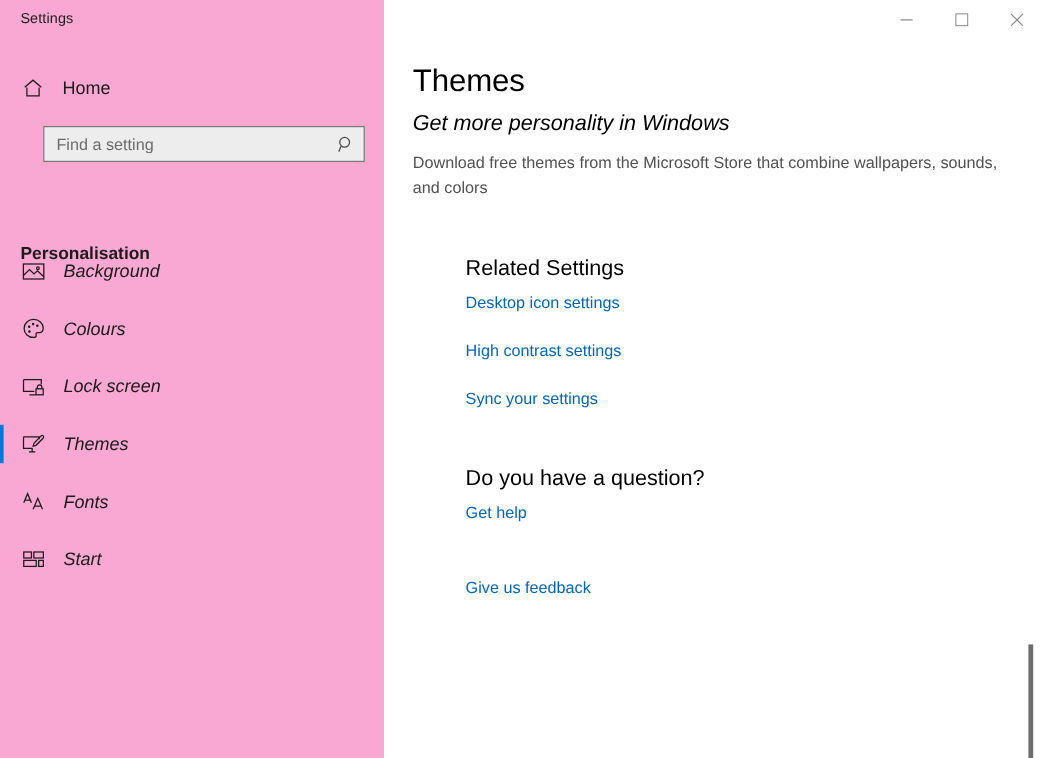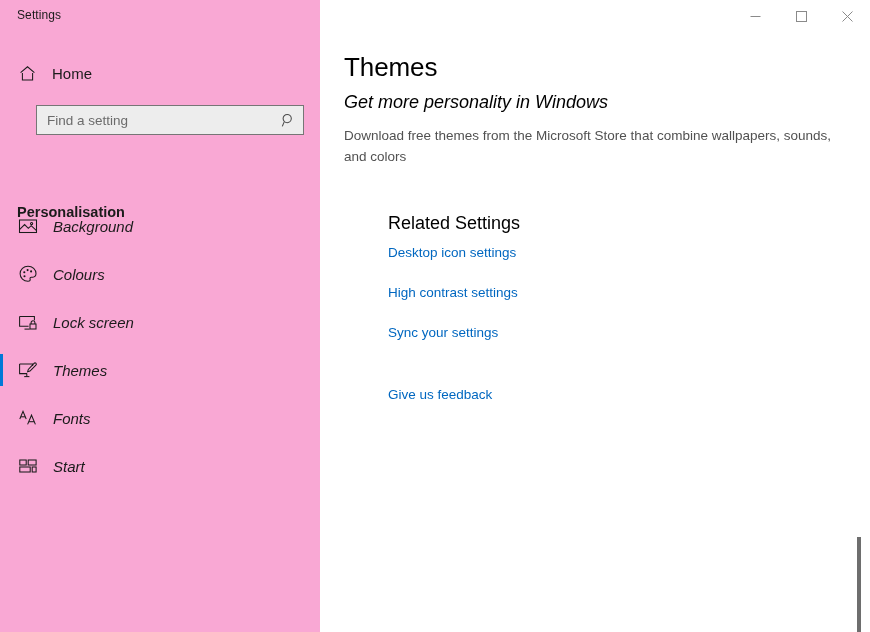--- a/index.html
+++ b/index.html
@@ -368,20 +368,26 @@
 
       <div class="block">
         <h2 class="block-head">Related Settings</h2>
         <div id="related-links">
             <a class="link" href="#" style="color: rgb(0, 103, 192);">Desktop icon settings</a>
             <a class="link" href="#" style="color: rgb(0, 103, 192);">High contrast settings</a>
             <a class="link" href="#" style="color: rgb(0, 103, 192);">Sync your settings</a>
           </div>
       </div>
 
+      <div class="block">
+        <h2 class="block-head">Do you have a question?</h2>
+        <div id="question-links">
+            <a class="link" href="#" style="color: rgb(0, 103, 192);">Get help</a>
+          </div>
+      </div>
 
       <div class="block">
         <div id="feedback-links">
             <a class="link" href="#" style="color: rgb(0, 103, 192);">Give us feedback</a>
           </div>
       </div>
 
     </div>
 
     <div id="scrollbar-track">

